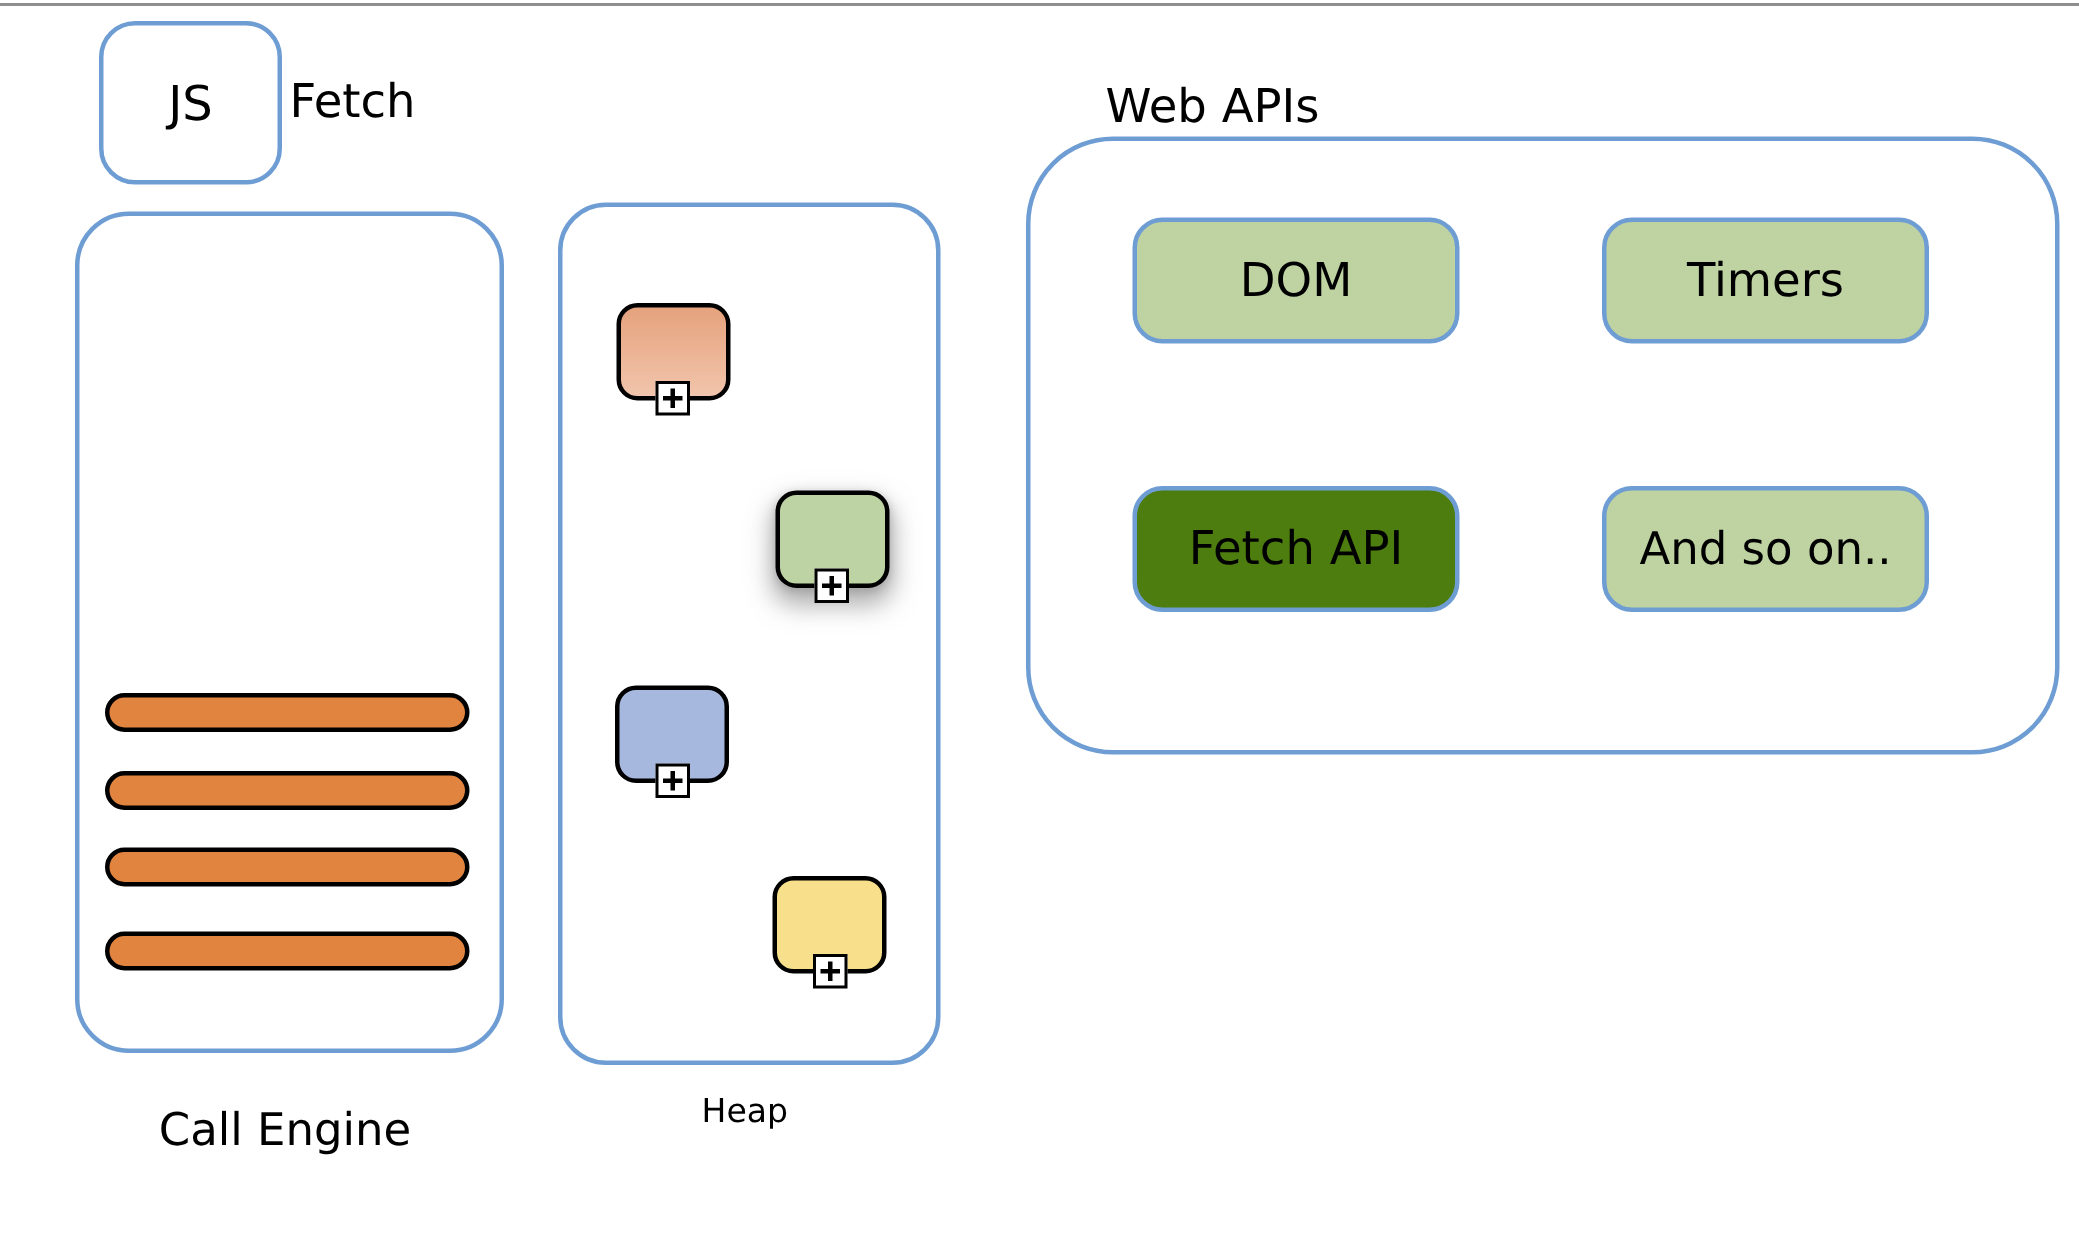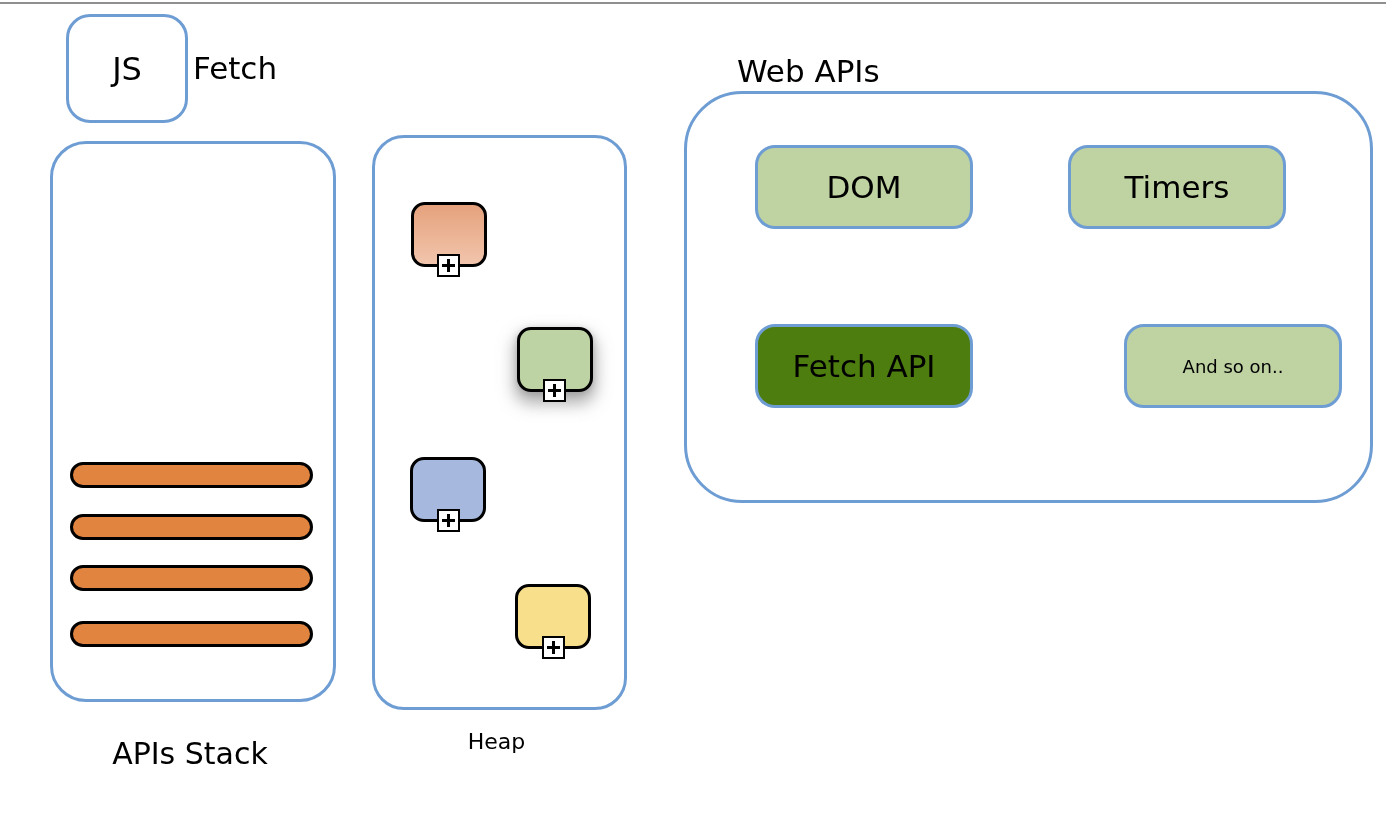--- a/index.html
+++ b/index.html
@@ -53,40 +53,40 @@
   
   .webapis-label{position:absolute;left:737px;top:53px;font-size:31px;}
   .webapis-box{position:absolute;left:684px;top:91px;width:683px;height:406px;
     border:3.5px solid #6e9dd4;border-radius:58px;background:#fff;}
   .api-item{position:absolute;width:218px;height:84px;
     border:3.5px solid #6e9dd4;border-radius:20px;box-sizing:border-box;
     display:flex;align-items:center;justify-content:center;font-size:31px;}
   .api-dom{left:755px;top:145px;}
   .api-timers{left:1068px;top:145px;}
   .api-fetch{left:755px;top:324px;}
-  .api-andsoon{left:1124px;top:324px;font-size:18px;}
+  .api-andsoon{left:1068px;top:324px;font-size:30px;}
 </style>
 </head>
 <body>
 
 <div class="canvas">
 
   <div class="top-edge"></div>
 
   <div class="js-box">
     <span>JS</span>
   </div>
   <div class="engine-label">Fetch</div>
 
   <div class="callstack-box"></div>
   <div class="stack-bar sb1" style="background-color: rgb(224, 132, 63);"></div>
   <div class="stack-bar sb2" style="background-color: rgb(224, 132, 63);"></div>
   <div class="stack-bar sb3" style="background-color: rgb(224, 132, 63);"></div>
   <div class="stack-bar sb4" style="background-color: rgb(224, 132, 63);"></div>
-  <div class="callstack-label">APIs Stack</div>
+  <div class="callstack-label">Call Engine</div>
 
   <div class="heap-box"></div>
   <div class="heap-obj ho-salmon" style="background-color: rgb(236, 174, 140);"></div>
   <div class="heap-obj ho-green" style="background-color: rgb(189, 211, 163);"></div>
   <div class="heap-obj ho-blue" style="background-color: rgb(167, 184, 222);"></div>
   <div class="heap-obj ho-yellow" style="background-color: rgb(248, 223, 140);"></div>
 
   <div class="plus-handle ph-salmon">
     <span class="plus-icon"></span>
   </div>

